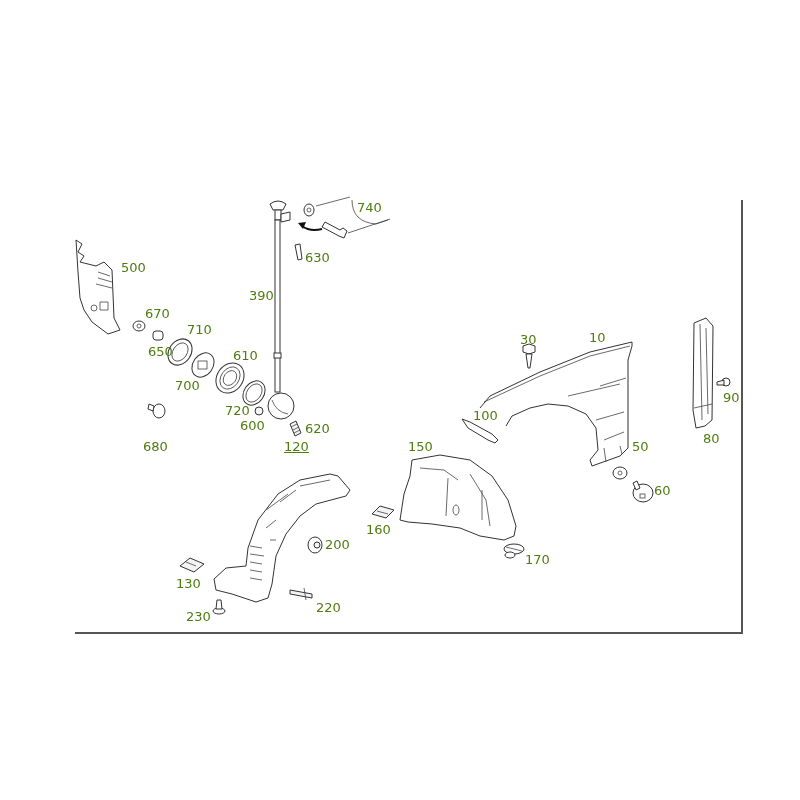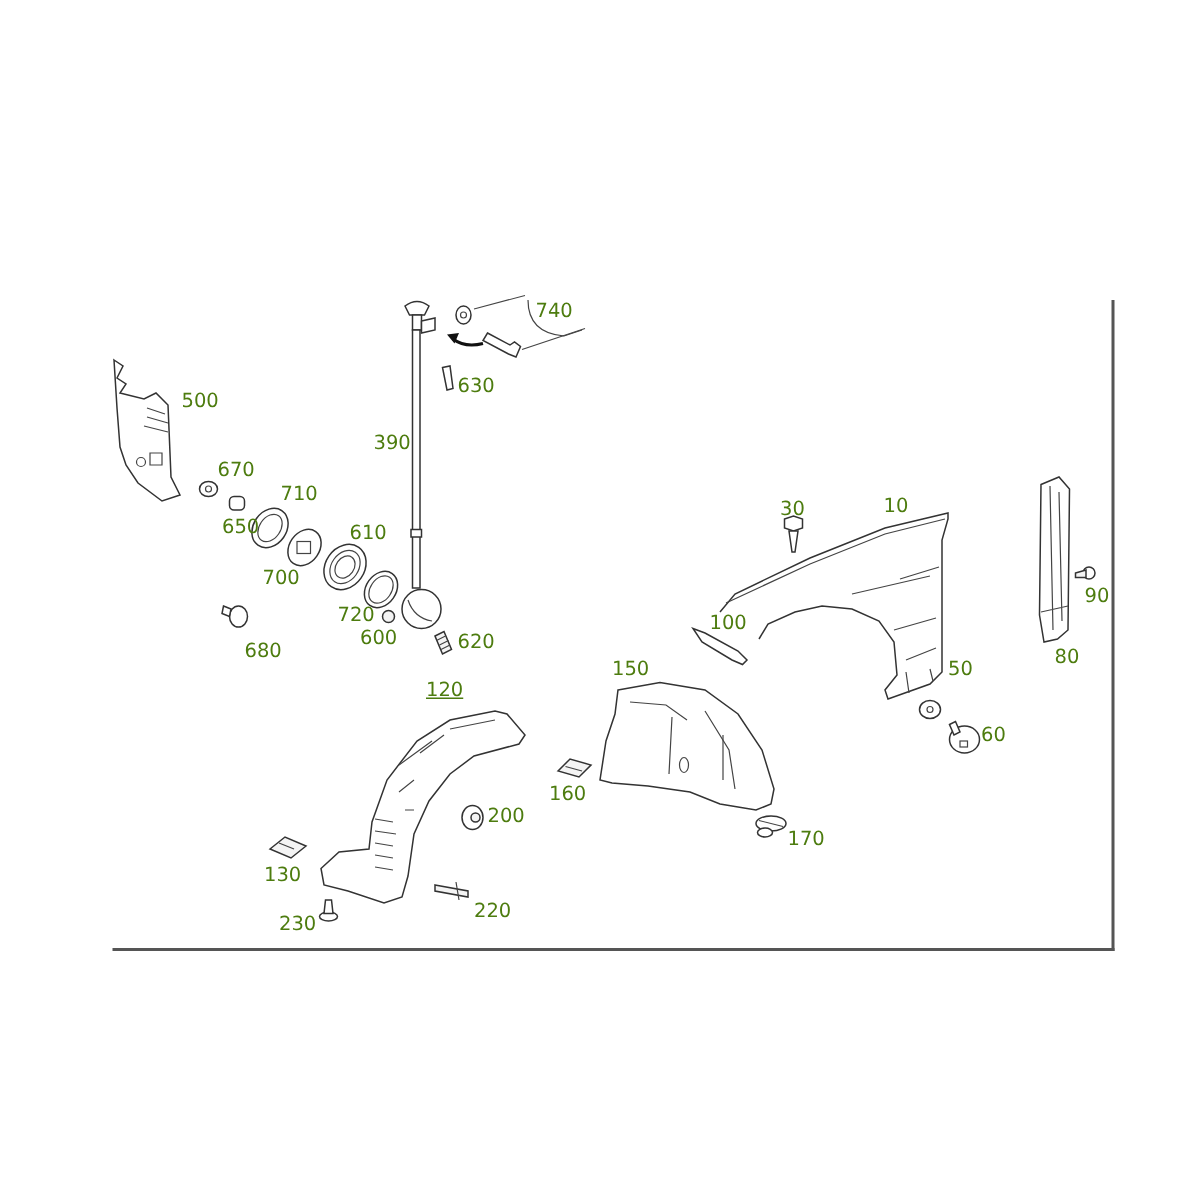--- a/index.html
+++ b/index.html
@@ -180,37 +180,37 @@
     </g>
   </svg>
 
   <span class="lbl" style="left:589px;top:331px;">10</span>
   <span class="lbl" style="left:520px;top:333px;">30</span>
   <span class="lbl" style="left:654px;top:484px;">60</span>
   <span class="lbl" style="left:632px;top:440px;">50</span>
   <span class="lbl" style="left:703px;top:432px;">80</span>
   <span class="lbl" style="left:723px;top:391px;">90</span>
   <span class="lbl" style="left:437px;top:409px;margin-left:36px;">100</span>
-  <span class="lbl" style="left:284px;top:454px;text-decoration:underline;">120</span>
+  <span class="lbl" style="left:284px;top:440px;text-decoration:underline;">120</span>
   <span class="lbl" style="left:176px;top:577px;">130</span>
   <span class="lbl" style="left:408px;top:440px;">150</span>
   <span class="lbl" style="left:366px;top:523px;">160</span>
   <span class="lbl" style="left:525px;top:553px;">170</span>
   <span class="lbl" style="left:325px;top:538px;">200</span>
   <span class="lbl" style="left:316px;top:601px;">220</span>
   <span class="lbl" style="left:186px;top:610px;">230</span>
   <span class="lbl" style="left:121px;top:261px;">500</span>
   <span class="lbl" style="left:249px;top:289px;">390</span>
   <span class="lbl" style="left:240px;top:419px;text-align:right;">600</span>
   <span class="lbl" style="left:233px;top:349px;">610</span>
   <span class="lbl" style="left:305px;top:422px;">620</span>
   <span class="lbl" style="left:305px;top:251px;">630</span>
   <span class="lbl" style="left:136px;top:345px;margin-left:12px;">650</span>
   <span class="lbl" style="left:145px;top:307px;">670</span>
-  <span class="lbl" style="left:143px;top:428px;margin-left:20px;">680</span>
+  <span class="lbl" style="left:143px;top:440px;">680</span>
   <span class="lbl" style="left:175px;top:379px;">700</span>
   <span class="lbl" style="left:187px;top:323px;">710</span>
   <span class="lbl" style="left:225px;top:404px;">720</span>
   <span class="lbl" style="left:357px;top:201px;">740</span>
 
   <div class="frame-r"></div>
   <div class="frame-b"></div>
 </div>
 
 </body></html>

